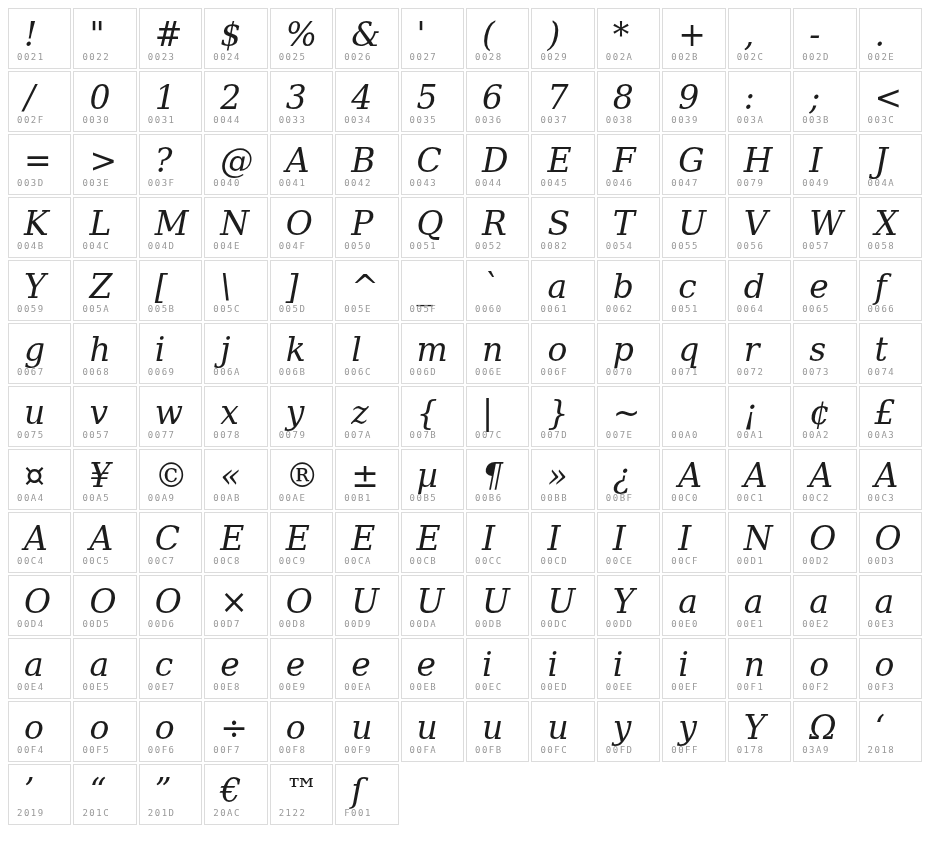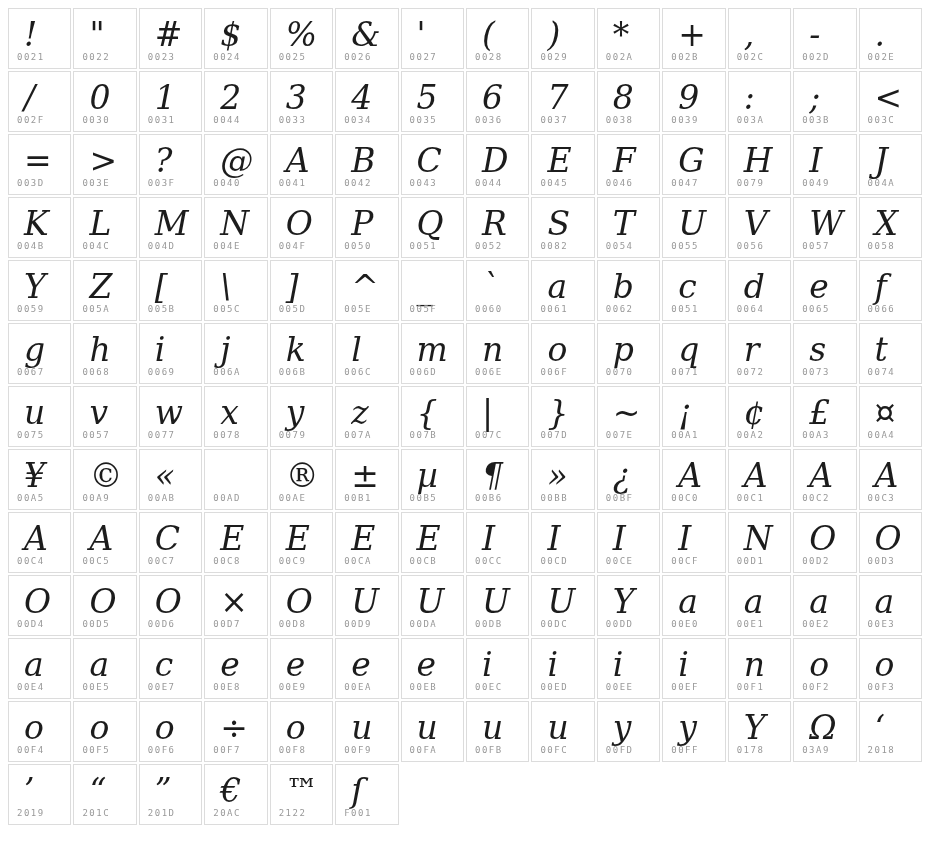--- a/index.html
+++ b/index.html
@@ -425,20 +425,24 @@
       </div>
       <div class="cell">
         <div class="glyph">}</div>
         <div class="code">007D</div>
       </div>
       <div class="cell">
         <div class="glyph">~</div>
         <div class="code">007E</div>
       </div>
       <div class="cell">
+        <div class="glyph"></div>
+        <div class="code">00A0</div>
+      </div>
+      <div class="cell">
         <div class="glyph">¡</div>
         <div class="code">00A1</div>
       </div>
       <div class="cell">
         <div class="glyph">¢</div>
         <div class="code">00A2</div>
       </div>
       <div class="cell">
         <div class="glyph">£</div>
         <div class="code">00A3</div>
@@ -451,24 +455,20 @@
         <div class="glyph">¥</div>
         <div class="code">00A5</div>
       </div>
       <div class="cell">
         <div class="glyph">©</div>
         <div class="code">00A9</div>
       </div>
       <div class="cell">
         <div class="glyph">«</div>
         <div class="code">00AB</div>
-      </div>
-      <div class="cell">
-        <div class="glyph"></div>
-        <div class="code">00AD</div>
       </div>
       <div class="cell">
         <div class="glyph">®</div>
         <div class="code">00AE</div>
       </div>
       <div class="cell">
         <div class="glyph">±</div>
         <div class="code">00B1</div>
       </div>
       <div class="cell">

